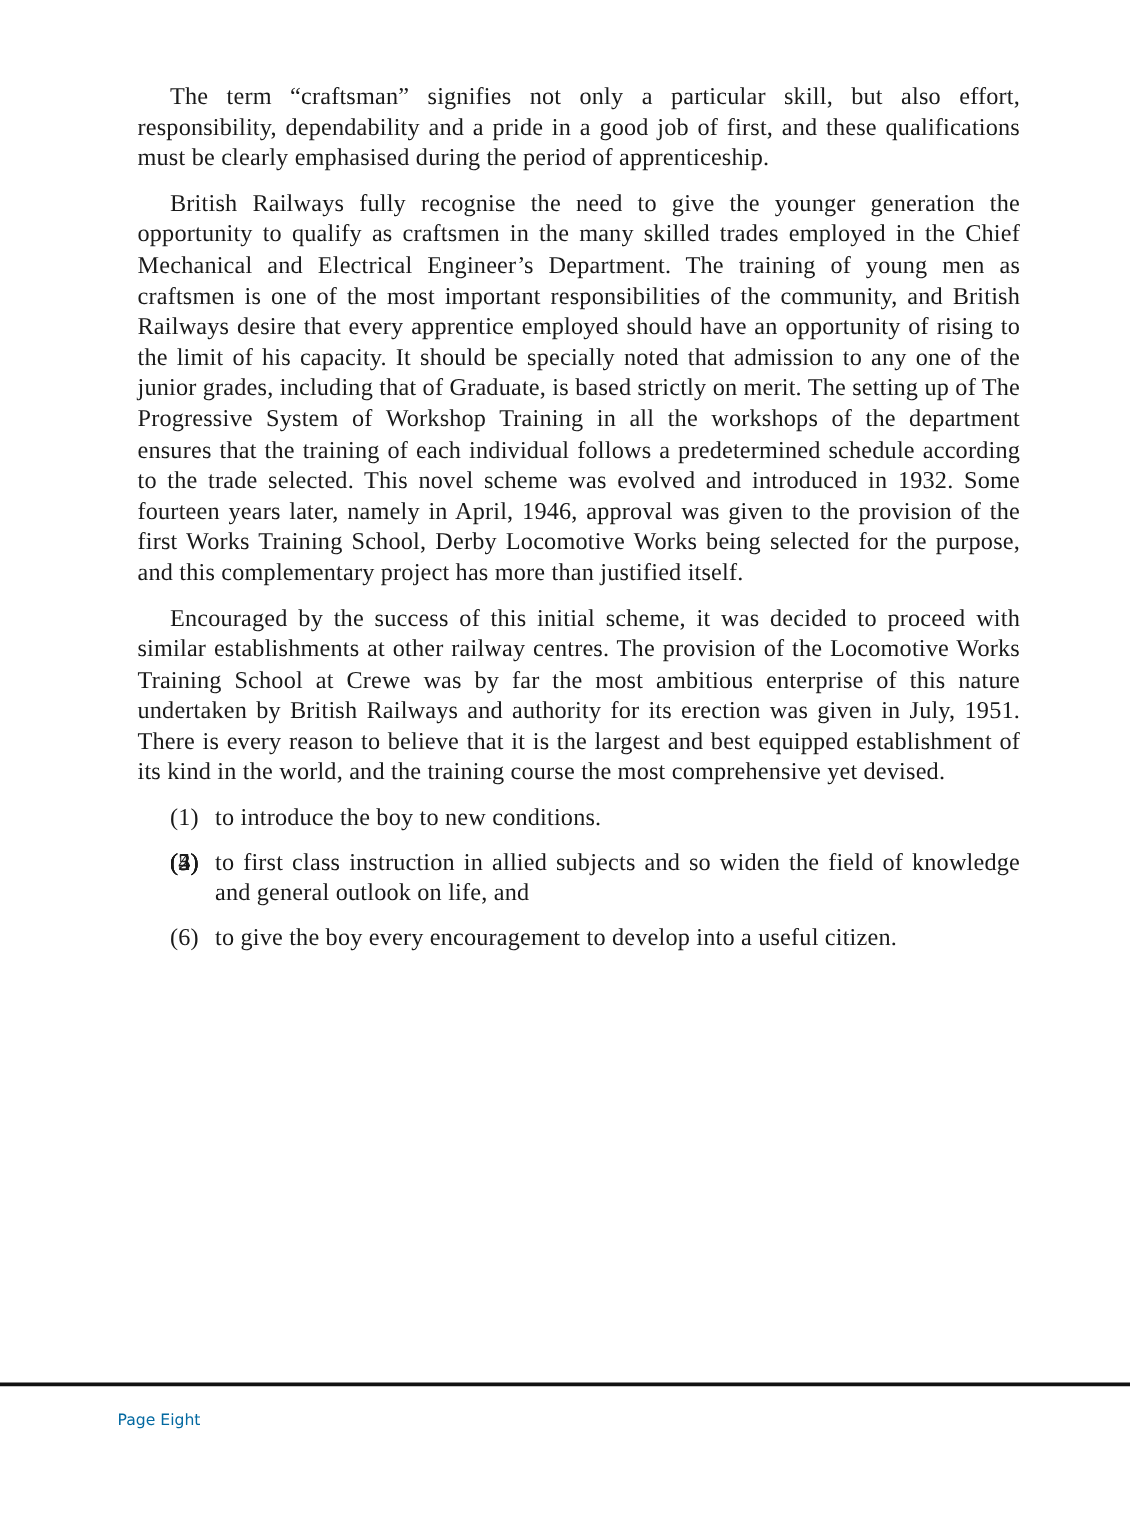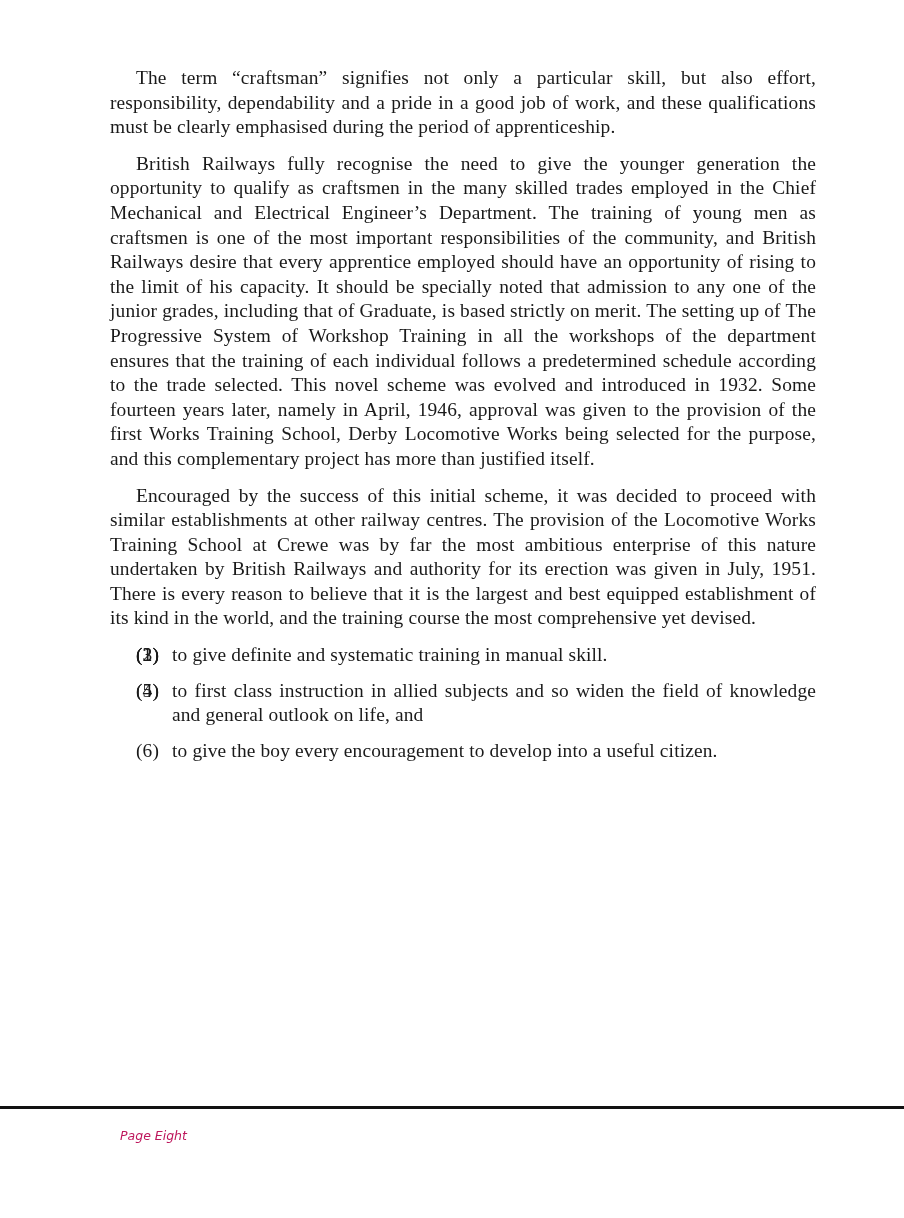--- a/index.html
+++ b/index.html
@@ -50,46 +50,45 @@
     .rule {
       position: absolute;
       left: 0;
       top: 1106px;
       width: 904px;
       height: 3px;
       background: #111111;
     }
     .footer-label {
       position: absolute;
-      left: 120px;
+      left: 94px;
       top: 1128px;
       font-family: "DejaVu Sans", "Liberation Sans", sans-serif;
-      font-style: italic;
       font-size: 12.5px;
-      color: #be185d;
+      color: #0369a1;
     }
   </style>
 </head>
 <body>
 
 <div class="page-body">
-  <p class="para">The term “craftsman” signifies not only a particular skill, but also effort, responsibility, dependability and a pride in a good job of work, and these qualifications must be clearly emphasised during the period of apprenticeship.</p>
+  <p class="para">The term “craftsman” signifies not only a particular skill, but also effort, responsibility, dependability and a pride in a good job of first, and these qualifications must be clearly emphasised during the period of apprenticeship.</p>
   <p class="para">British Railways fully recognise the need to give the younger generation the opportunity to qualify as craftsmen in the many skilled trades employed in the Chief Mechanical and Electrical Engineer’s Department.  The training of young men as craftsmen is one of the most important responsibilities of the community, and British Railways desire that every apprentice employed should have an opportunity of rising to the limit of his capacity.  It should be specially noted that admission to any one of the junior grades, including that of Graduate, is based strictly on merit.  The setting up of The Progressive System of Workshop Training in all the workshops of the department ensures that the training of each individual follows a predetermined schedule according to the trade selected. This novel scheme was evolved and introduced in 1932.  Some fourteen years later, namely in April, 1946, approval was given to the provision of the first Works Training School, Derby Locomotive Works being selected for the purpose, and this complementary project has more than justified itself.</p>
   <p class="para">Encouraged by the success of this initial scheme, it was decided to proceed with similar establishments at other railway centres.  The provision of the Locomotive Works Training School at Crewe was by far the most ambitious enterprise of this nature undertaken by British Railways and authority for its erection was given in July, 1951.  There is every reason to believe that it is the largest and best equipped establishment of its kind in the world, and the training course the most comprehensive yet devised.</p>
 
   <ol class="aims-list">
     <li class="aim-item">
       <span class="aim-num">(1)</span>
+      <span>to introduce the boy to new conditions.</span>
     </li>
     <li class="aim-item">
       <span class="aim-num">(2)</span>
     </li>
     <li class="aim-item">
       <span class="aim-num">(3)</span>
-      <span>to give definite and systematic training in manual skill.</span>
     </li>
     <li class="aim-item">
       <span class="aim-num">(4)</span>
     </li>
     <li class="aim-item">
       <span class="aim-num">(5)</span>
       <span>to first class instruction in allied subjects and so widen the field of knowledge and general outlook on life, and</span>
     </li>
     <li class="aim-item">
       <span class="aim-num">(6)</span>

